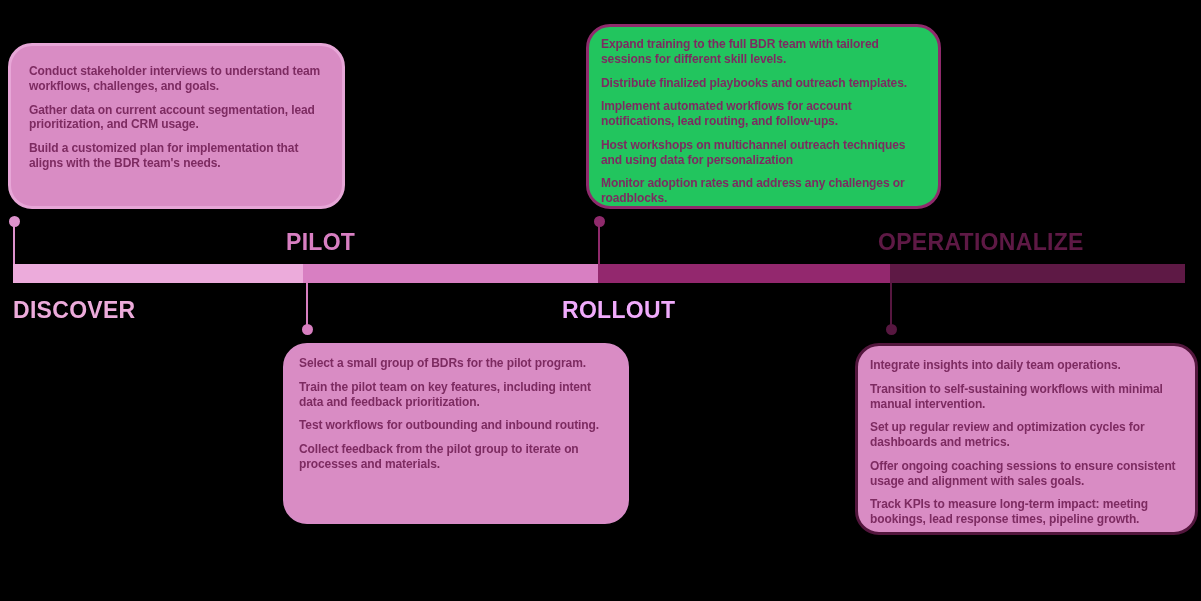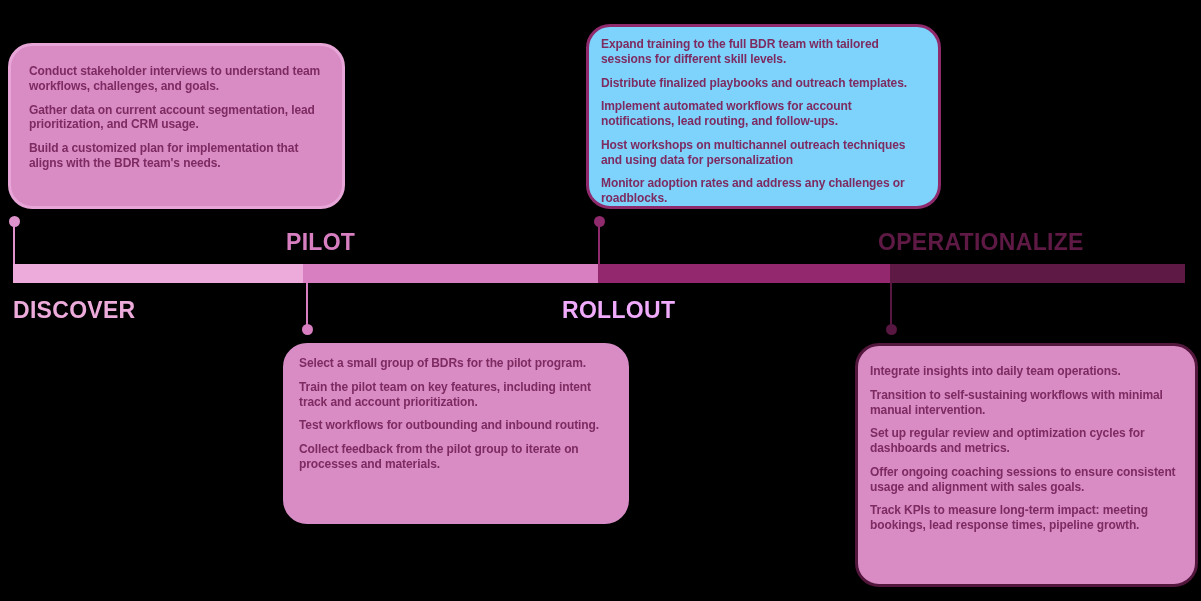--- a/index.html
+++ b/index.html
@@ -12,21 +12,21 @@
     position:absolute; box-sizing:border-box; border-radius:24px;
     border:3px solid transparent; font-weight:bold;
   }
   .card .card-body p {
     margin:0 0 9px 0; font-size:12px; line-height:1.23; letter-spacing:-0.1px;
   }
   .card .card-body p:last-child { margin-bottom:0; }
   #card-discover       { left:8px;   top:43px;  width:337px; height:166px; padding:18px 18px; }
   #card-rollout        { left:586px; top:24px;  width:355px; height:185px; padding:10px 12px; }
   #card-pilot          { left:283px; top:343px; width:346px; height:181px; padding:10px 13px; }
-  #card-operationalize { left:855px; top:343px; width:343px; height:244px; padding:18px 12px; }
+  #card-operationalize { left:855px; top:343px; width:343px; height:192px; padding:12px 12px; }
   
   .bar-seg { position:absolute; top:264px; height:19px; }
   #seg-discover       { left:13px;  width:290px; }
   #seg-pilot          { left:303px; width:295px; }
   #seg-rollout        { left:598px; width:292px; }
   #seg-operationalize { left:890px; width:295px; }
   
   .phase-label { position:absolute; font-weight:bold; font-size:23px; letter-spacing:0.3px; }
   #label-discover       { left:13px;  top:297px; }
   #label-pilot          { left:286px; top:229px; }
@@ -50,34 +50,34 @@
 <div class="canvas" style="background-color: rgb(0, 0, 0);">
 
   <div class="card" id="card-discover" style="background-color: rgb(217, 140, 196); color: rgb(125, 43, 97); border-color: rgb(231, 166, 215);">
     <div class="card-body">
         <p>Conduct stakeholder interviews to understand team workflows, challenges, and goals.</p>
         <p>Gather data on current account segmentation, lead prioritization, and CRM usage.</p>
         <p>Build a customized plan for implementation that aligns with the BDR team's needs.</p>
       </div>
   </div>
 
-  <div class="card" id="card-rollout" style="background-color: #7dd3fc; color: rgb(125, 43, 97); border-color: rgb(143, 42, 108);">
+  <div class="card" id="card-rollout" style="background-color: #22c55e; color: rgb(125, 43, 97); border-color: rgb(143, 42, 108);">
     <div class="card-body">
         <p>Expand training to the full BDR team with tailored sessions for different skill levels.</p>
         <p>Distribute finalized playbooks and outreach templates.</p>
         <p>Implement automated workflows for account notifications, lead routing, and follow-ups.</p>
         <p>Host workshops on multichannel outreach techniques and using data for personalization</p>
         <p>Monitor adoption rates and address any challenges or roadblocks.</p>
       </div>
   </div>
 
   <div class="card" id="card-pilot" style="background-color: rgb(217, 140, 196); color: rgb(125, 43, 97); border-color: rgb(216, 140, 198);">
     <div class="card-body">
         <p>Select a small group of BDRs for the pilot program.</p>
-        <p>Train the pilot team on key features, including intent track and account prioritization.</p>
+        <p>Train the pilot team on key features, including intent data and feedback prioritization.</p>
         <p>Test workflows for outbounding and inbound routing.</p>
         <p>Collect feedback from the pilot group to iterate on processes and materials.</p>
       </div>
   </div>
 
   <div class="card" id="card-operationalize" style="background-color: rgb(217, 140, 196); color: rgb(125, 43, 97); border-color: rgb(83, 22, 61);">
     <div class="card-body">
         <p>Integrate insights into daily team operations.</p>
         <p>Transition to self-sustaining workflows with minimal manual intervention.</p>
         <p>Set up regular review and optimization cycles for dashboards and metrics.</p>

